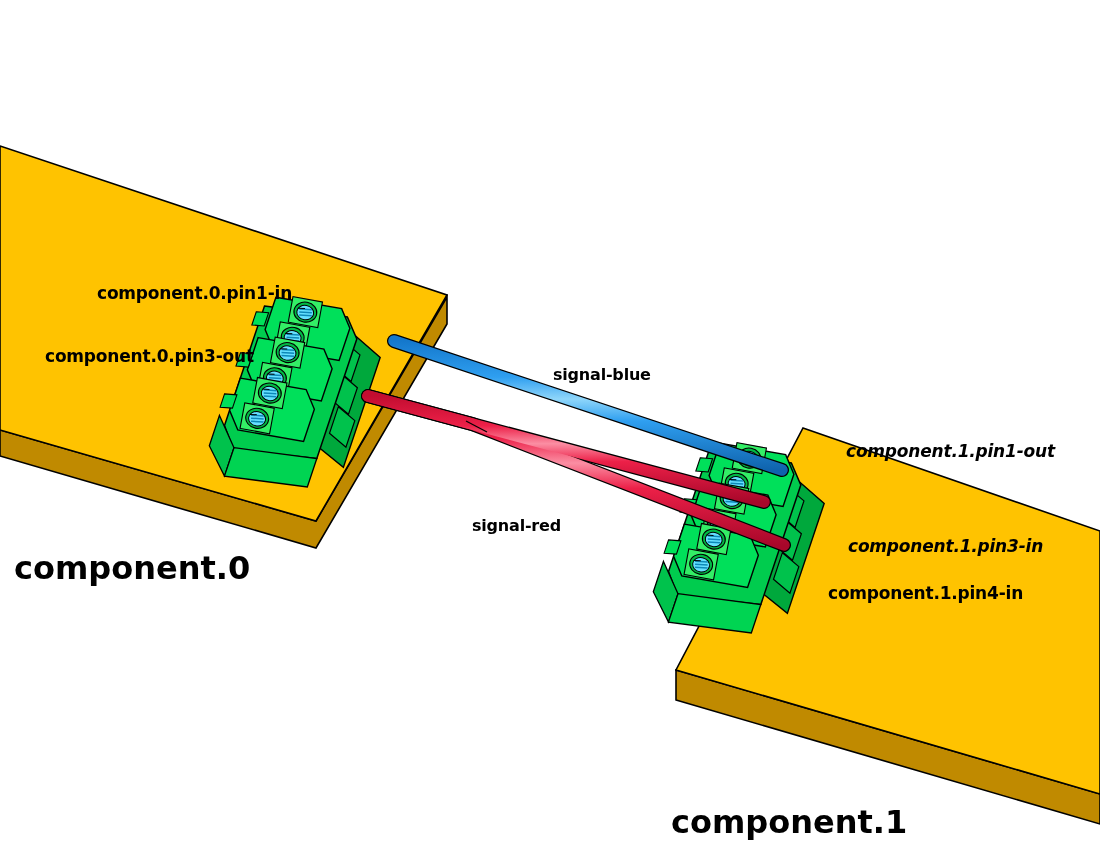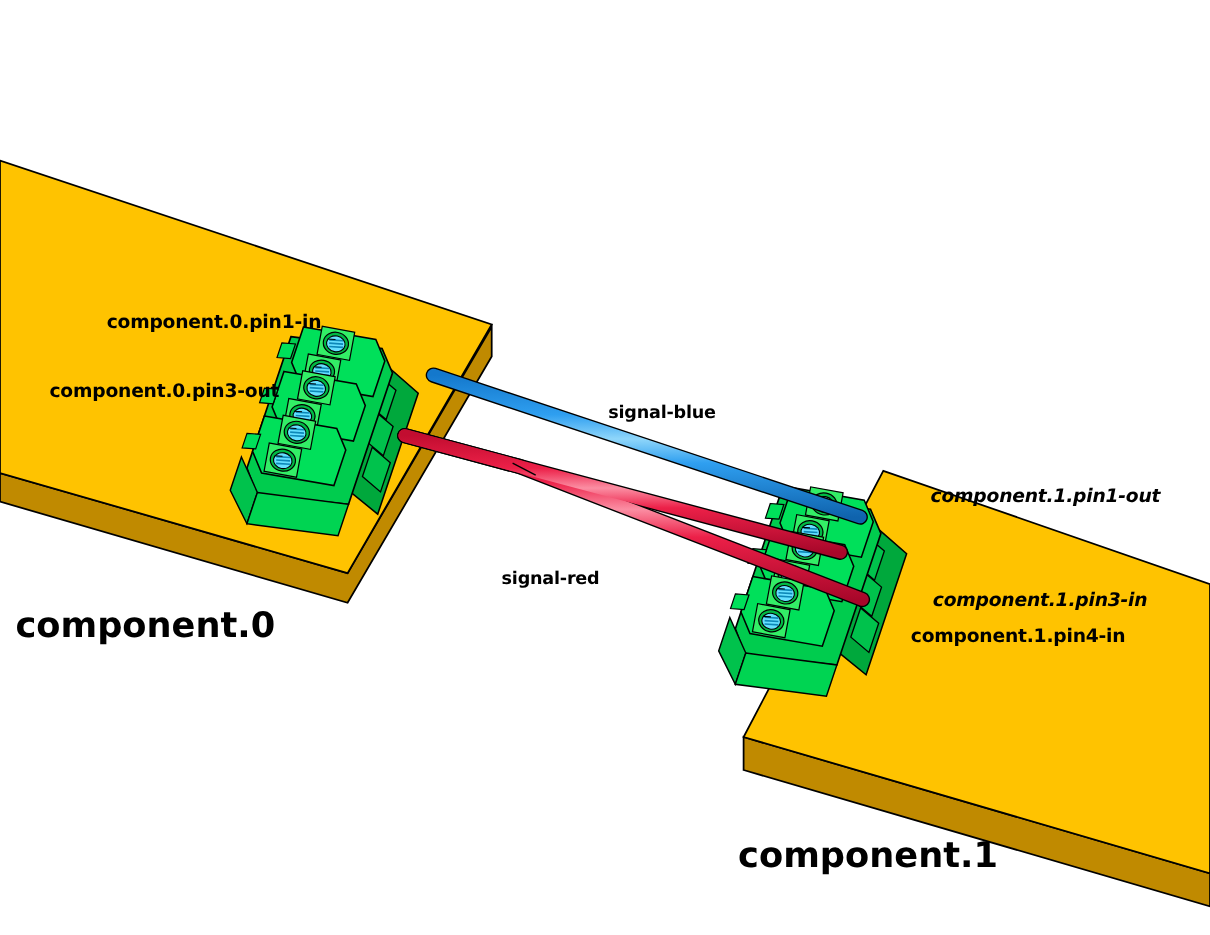--- a/index.html
+++ b/index.html
@@ -186,21 +186,21 @@
 <div class="lbl pin-lbl" style="left:97px;top:285px;">component.0.pin1-in</div>
 
 <div class="lbl pin-lbl" style="left:45px;top:348px;">component.0.pin3-out</div>
 
 <div class="lbl comp-title" style="left:14px;top:552px;">component.0</div>
 
 <div class="lbl pin-lbl" style="left:846px;top:443px;font-style:italic;">component.1.pin1-out</div>
 
 <div class="lbl pin-lbl" style="left:848px;top:538px;font-style:italic;">component.1.pin3-in</div>
 
-<div class="lbl pin-lbl" style="left:828px;top:571px;">component.1.pin4-in</div>
-
-<div class="lbl comp-title" style="left:671px;top:761px;">component.1</div>
+<div class="lbl pin-lbl" style="left:828px;top:585px;">component.1.pin4-in</div>
+
+<div class="lbl comp-title" style="left:671px;top:806px;">component.1</div>
 
 <div class="lbl sig-lbl" style="left:553px;top:367px;">signal-blue</div>
 
-<div class="lbl sig-lbl" style="left:456px;top:518px;">signal-red</div>
+<div class="lbl sig-lbl" style="left:472px;top:518px;">signal-red</div>
 
 </div>
 
 </body></html>

